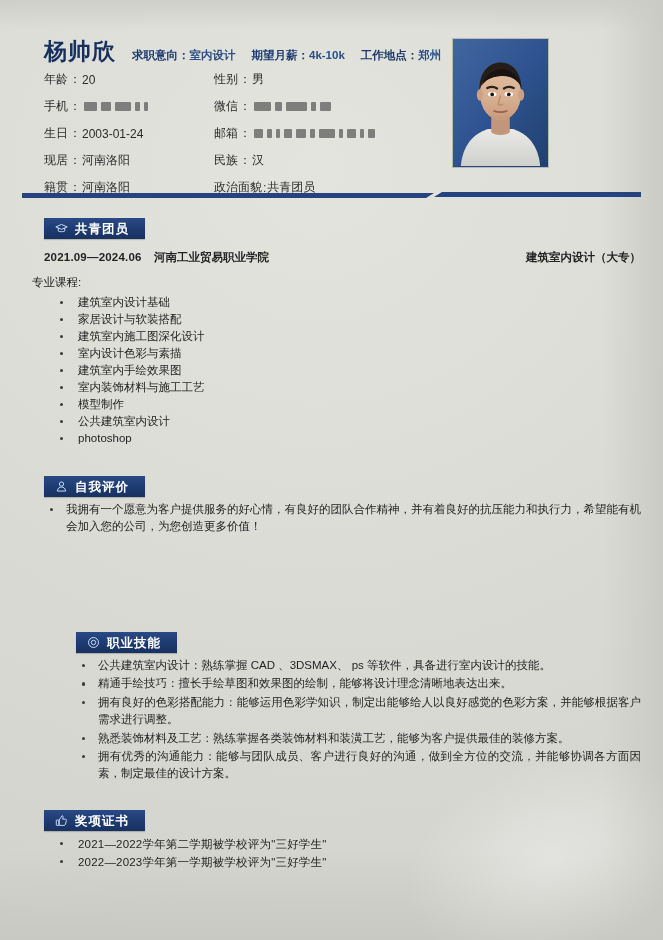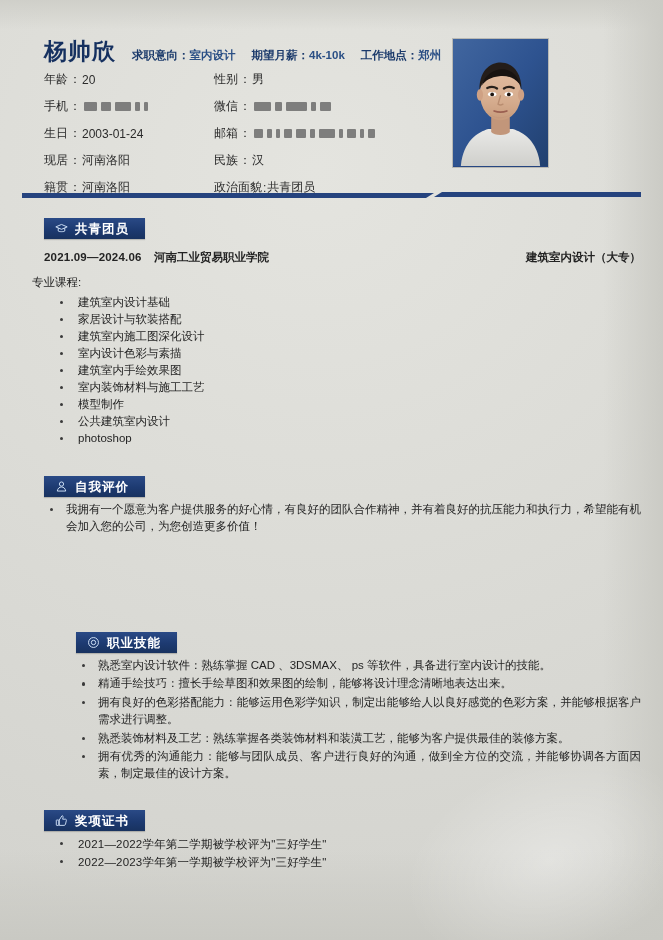--- a/index.html
+++ b/index.html
@@ -445,21 +445,21 @@
     <div class="sec-badge">
       <span class="badge-icon">
         <svg width="13" height="13" viewBox="0 0 16 16" fill="none" stroke="currentColor" stroke-width="1.2">
           <circle cx="8" cy="8" r="6.1"></circle>
           <circle cx="8" cy="8" r="2.7"></circle>
         </svg>
       </span>
       <span class="sec-title">职业技能</span>
     </div>
     <ul class="bullets para" id="skills-list">
-        <li>熟悉室内设计软件：熟练掌握 CAD 、3DSMAX、 ps 等软件，具备进行室内设计的技能。</li>
+        <li>公共建筑室内设计：熟练掌握 CAD 、3DSMAX、 ps 等软件，具备进行室内设计的技能。</li>
         <li>精通手绘技巧：擅长手绘草图和效果图的绘制，能够将设计理念清晰地表达出来。</li>
         <li>拥有良好的色彩搭配能力：能够运用色彩学知识，制定出能够给人以良好感觉的色彩方案，并能够根据客户需求进行调整。</li>
         <li>熟悉装饰材料及工艺：熟练掌握各类装饰材料和装潢工艺，能够为客户提供最佳的装修方案。</li>
         <li>拥有优秀的沟通能力：能够与团队成员、客户进行良好的沟通，做到全方位的交流，并能够协调各方面因素，制定最佳的设计方案。</li>
       </ul>
   </div>
 
   <div class="section" id="sec-awards">
     <div class="sec-badge">
       <span class="badge-icon">

